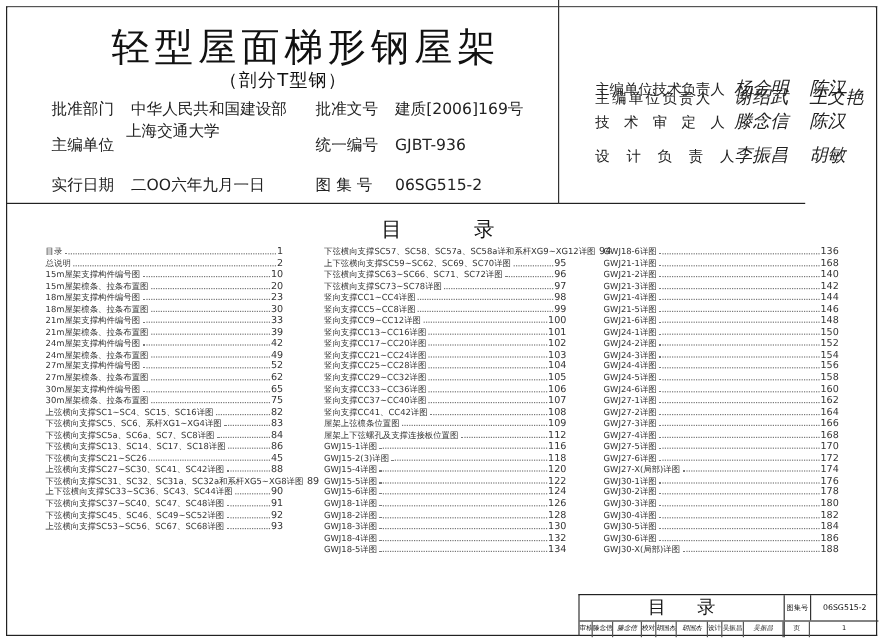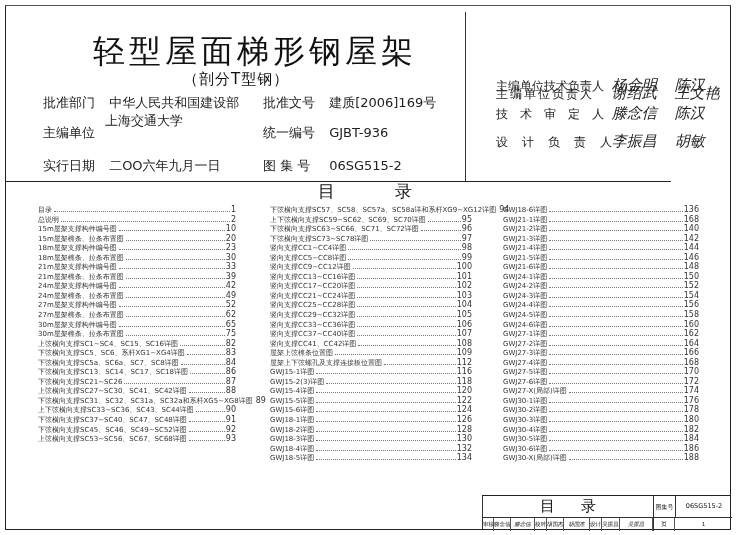--- a/index.html
+++ b/index.html
@@ -2,21 +2,21 @@
 <html><head>
 <meta charset="utf-8">
 <style>
   * { box-sizing: border-box; margin: 0; padding: 0; }
   html, body { width: 738px; height: 535px; background: #ffffff; overflow: hidden; }
   body { font-family: "DejaVu Sans", "Liberation Sans", sans-serif; color: #111; position: relative; }
 
   .frame { position: absolute; left: 5px; top: 5px; width: 726px; height: 525px; border: 1.5px solid #222; border-top: 1px solid #555; }
 
   
-  .header { position: absolute; left: 5px; top: 12px; width: 666px; height: 170px; border-bottom: 1.5px solid #222; }
+  .header { position: absolute; left: 5px; top: 0; width: 666px; height: 170px; border-bottom: 1.5px solid #222; }
   .title-block { position: absolute; left: 0; top: 0; width: 460px; height: 170px; }
   .sign-block { position: absolute; left: 460px; top: 0; width: 266px; height: 170px; border-left: 1px solid #333; }
 
   .main-title { position: absolute; left: 88px; top: 18px; font-size: 32px; letter-spacing: 4px; font-weight: normal; color: #111; }
   .sub-title { position: absolute; left: 178px; top: 58px; font-size: 15px; letter-spacing: 1px; color: #111; }
 
   .info-row { position: absolute; font-size: 13px; color: #222; white-space: nowrap; }
   .info-label { display: inline-block; }
   .info-value { display: inline-block; }
 
@@ -191,21 +191,21 @@
       <span class="pg">84</span>
     </div>
     <div class="toc-item">
       <span class="lbl">下弦横向支撑SC13、SC14、SC17、SC18详图</span>
       <span class="dots"></span>
       <span class="pg">86</span>
     </div>
     <div class="toc-item">
       <span class="lbl">下弦横向支撑SC21~SC26</span>
       <span class="dots"></span>
-      <span class="pg">87</span>
+      <span class="pg">45</span>
     </div>
     <div class="toc-item">
       <span class="lbl">上弦横向支撑SC27~SC30、SC41、SC42详图</span>
       <span class="dots"></span>
       <span class="pg">88</span>
     </div>
     <div class="toc-item">
       <span class="lbl">下弦横向支撑SC31、SC32、SC31a、SC32a和系杆XG5~XG8详图</span>
       <span class="dots"></span>
       <span class="pg">89</span>

